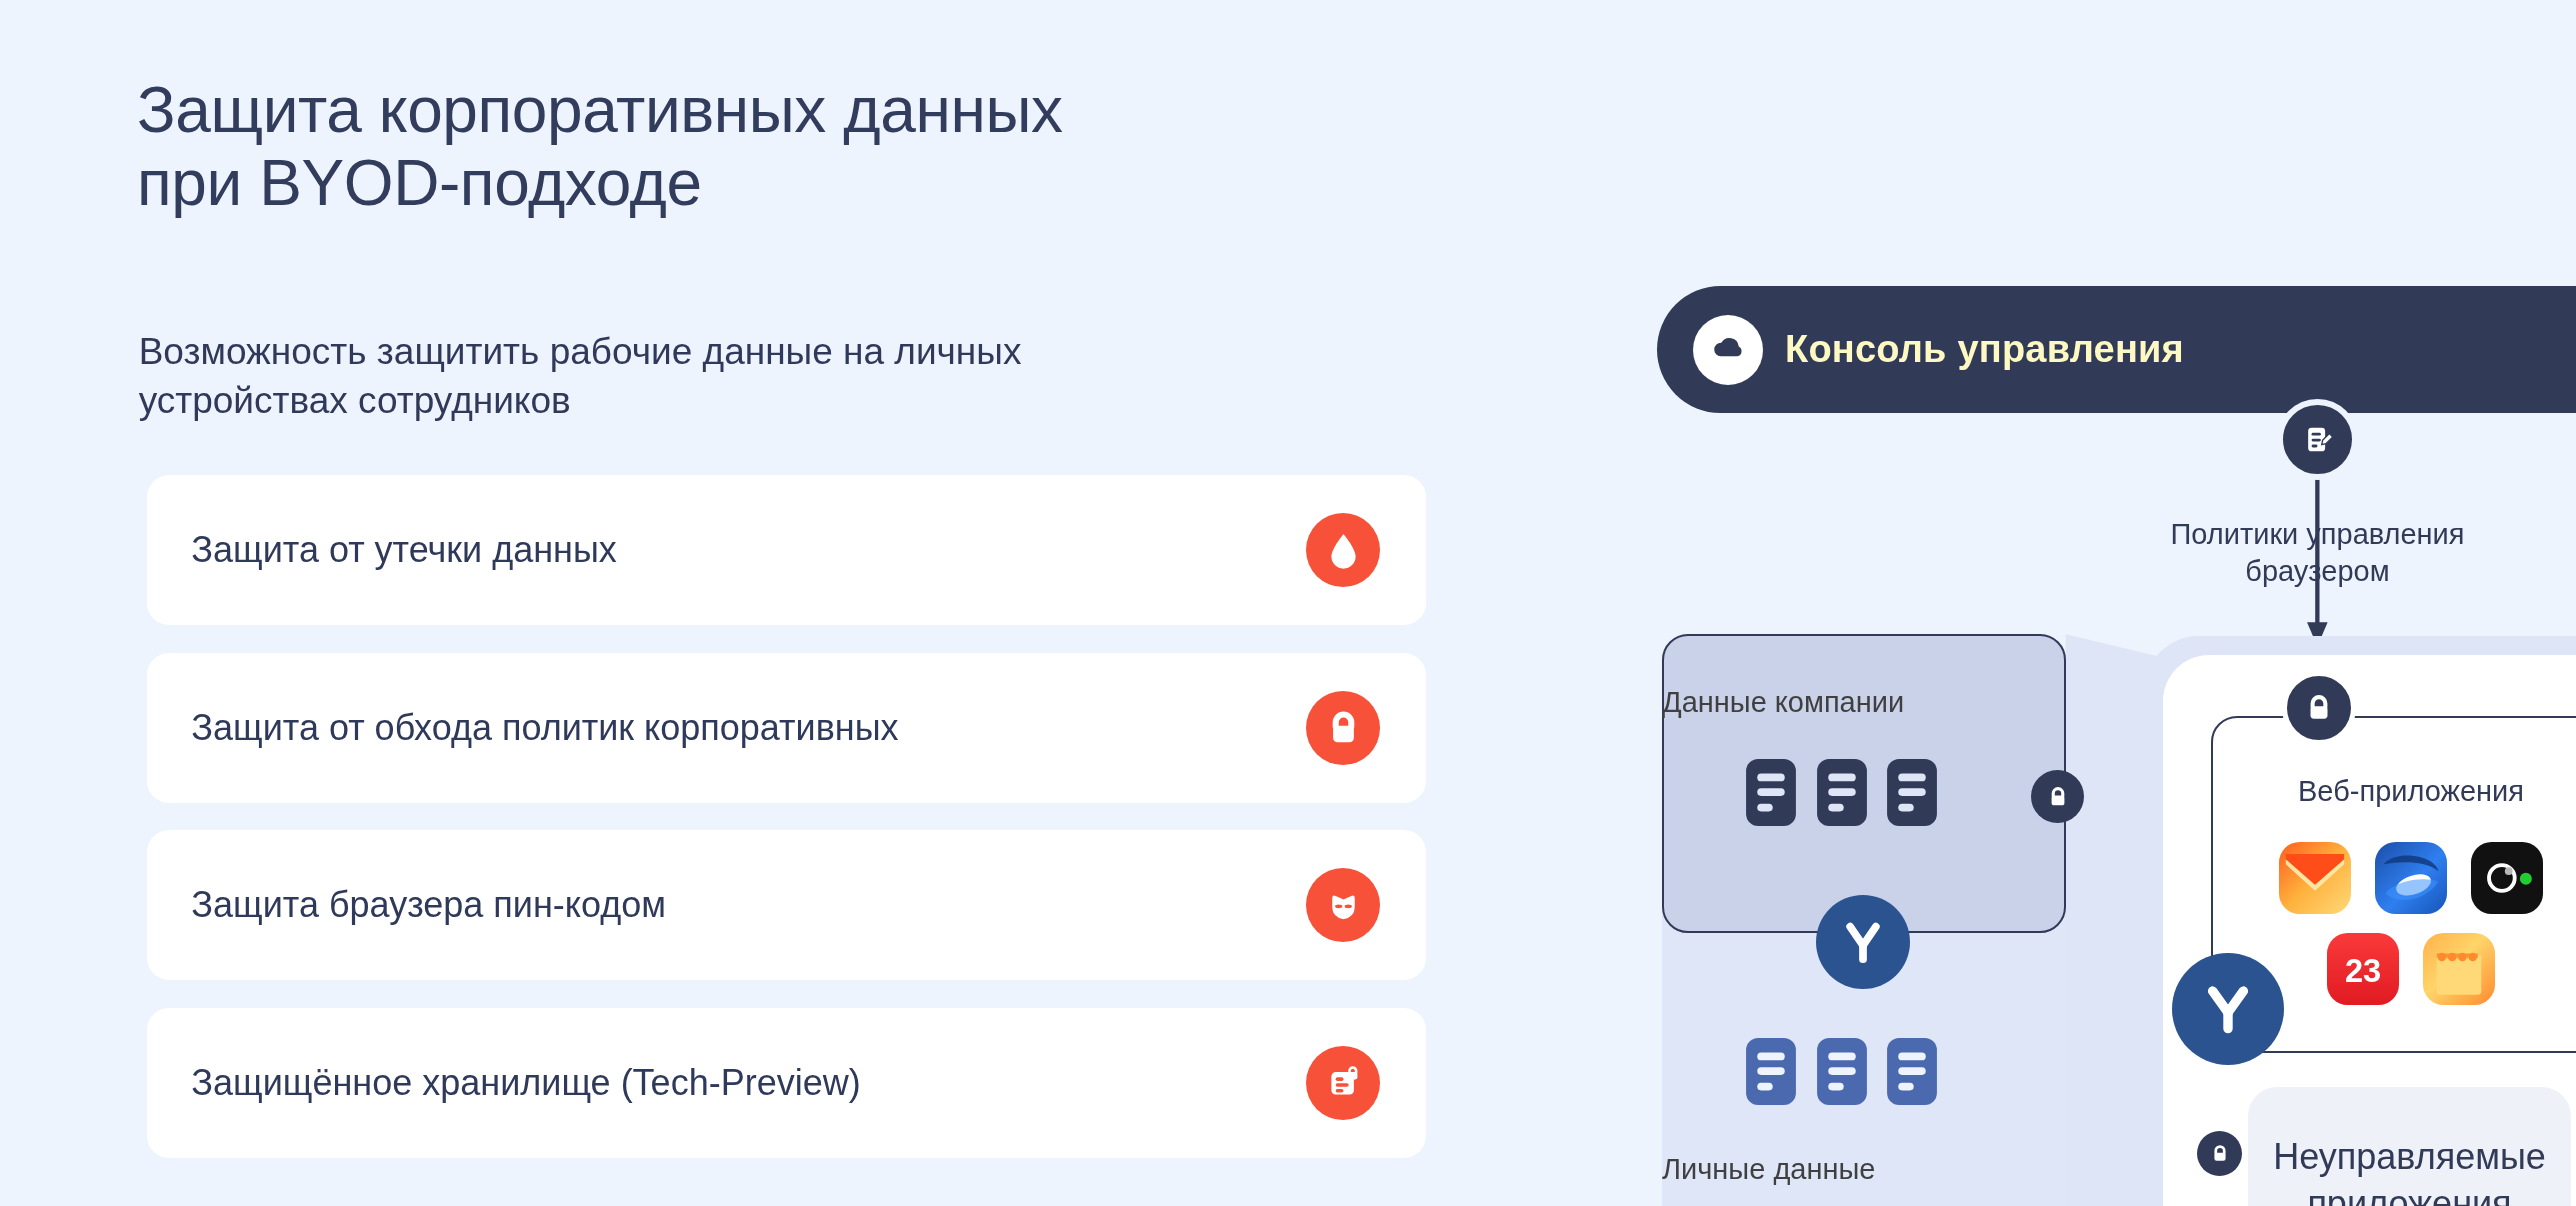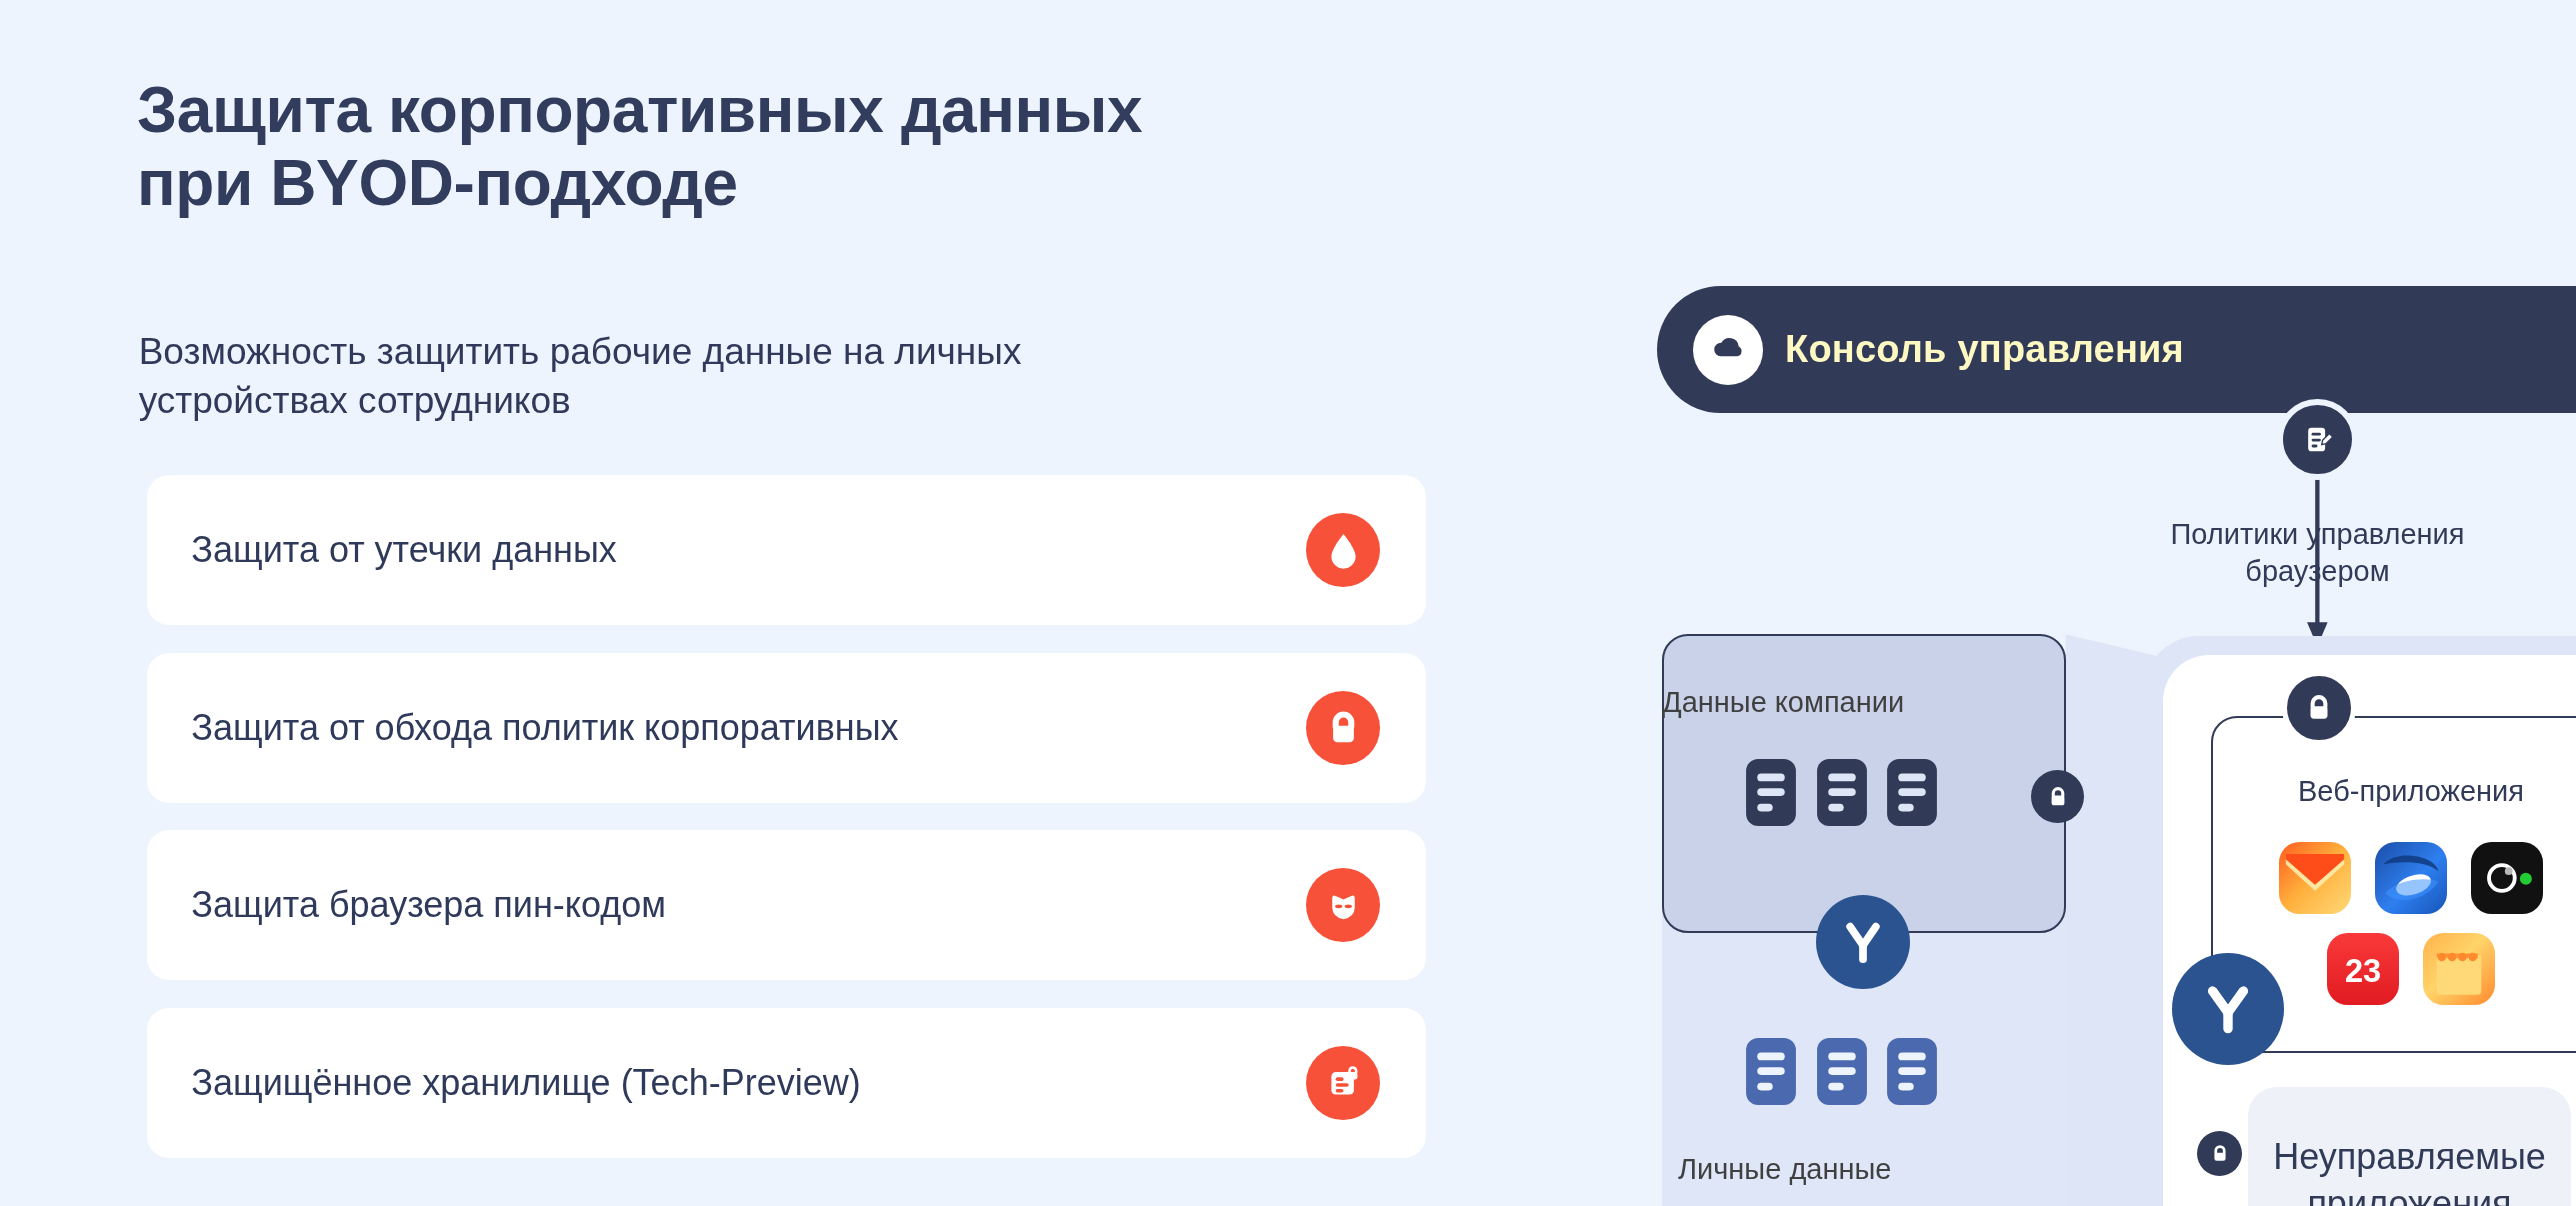--- a/index.html
+++ b/index.html
@@ -17,21 +17,21 @@
   #left-column {
     position: absolute;
     left: 137px; top: 0;
     width: 1340px; height: 1206px;
   }
   #page-title {
     position: absolute;
     left: 0; top: 31px;
     width: 1288px;
     font-size: 64px;
-    font-weight: bold;
+    font-weight: normal;
     line-height: 1.14;
     color: #323c5c;
     letter-spacing: -0.4px;
     white-space: pre-line;
   }
   #page-subtitle {
     position: absolute;
     left: 1.7px; top: 290px;
     width: 1340px;
     font-size: 37px;
@@ -155,21 +155,21 @@
     box-sizing: border-box;
   }
   .panel-caption {
     position: absolute;
     width: 100%;
     text-align: left;
     font-size: 29px;
     color: #404040;
   }
   #caption-company { left: 0; top: 428px; }
-  #caption-personal { left: 31px; top: 895px; width: 404px; padding-left: 16px; }
+  #caption-personal { left: 31px; top: 895px; width: 404px; }
 
   .server-row {
     position: absolute;
     display: flex;
     gap: 20.6px;
   }
   #servers-company { left: 115px; top: 501px; }
   #servers-personal { left: 115px; top: 780px; }
 
   #y-badge-data {

